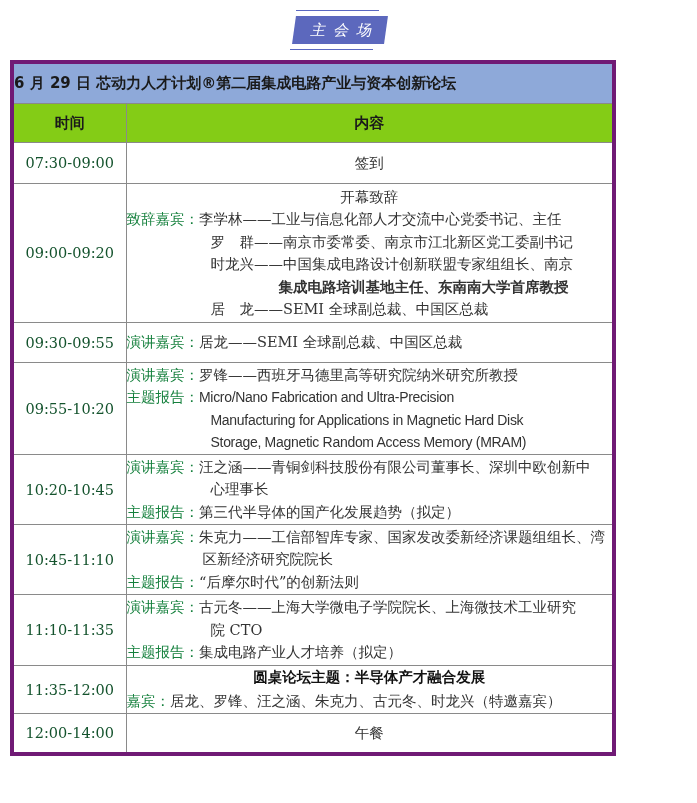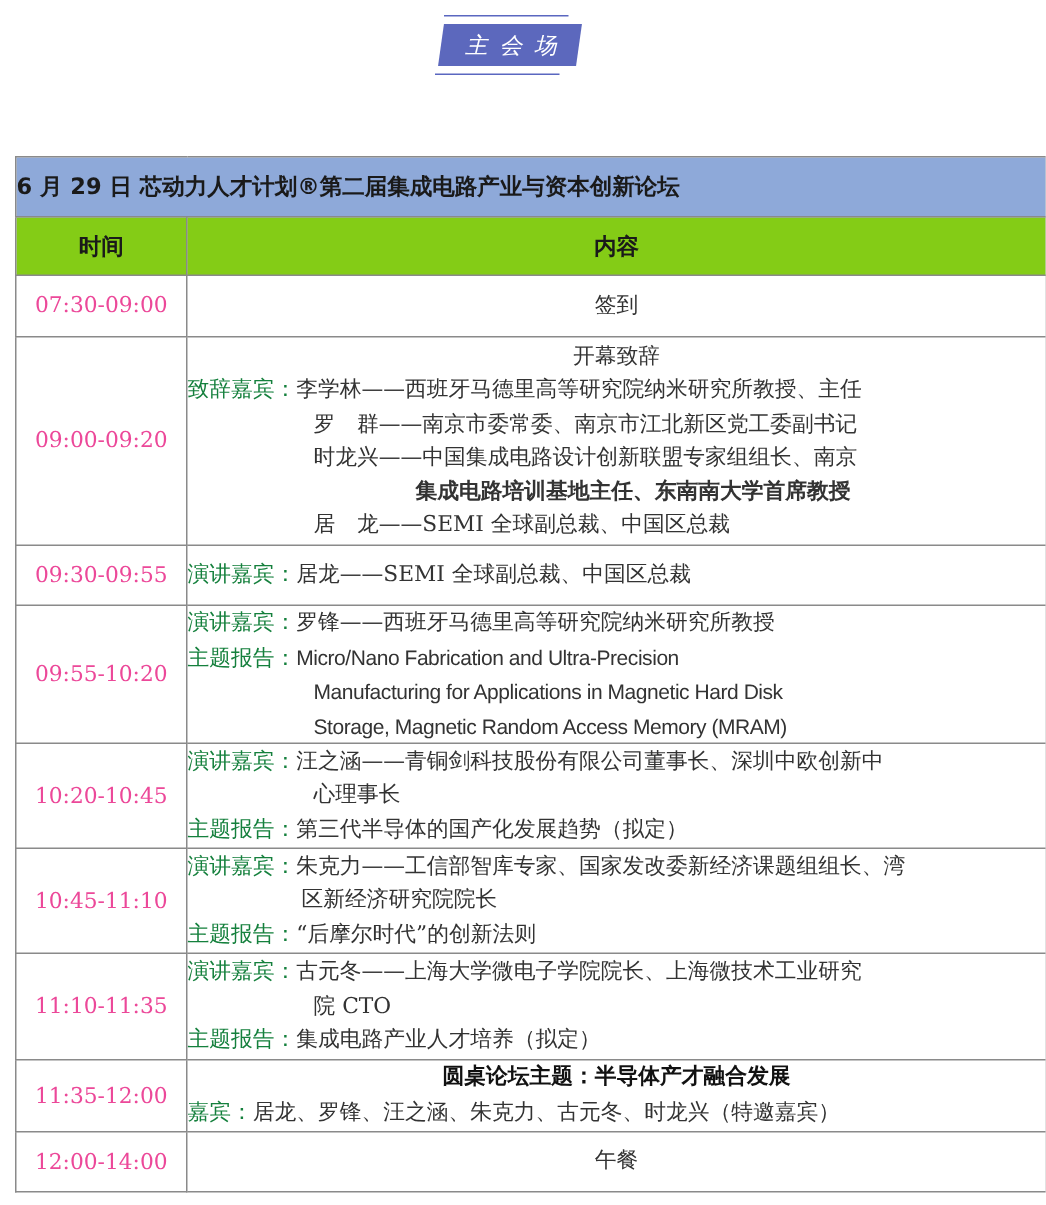--- a/index.html
+++ b/index.html
@@ -25,43 +25,42 @@
     background: #5c68bd;
     transform: skewX(-8deg);
     display: flex; align-items: center; justify-content: center;
   }
   .badge span {
     transform: skewX(8deg);
     color: #ffffff; font-family: "DejaVu Sans", "Liberation Sans", sans-serif;
     font-size: 15px; letter-spacing: 8px; font-style: italic; padding-left: 8px;
   }
   table.agenda {
-    position: absolute; left: 10px; top: 60px; width: 688px;
+    position: absolute; left: 10px; top: 60px; width: 606px;
     border-collapse: collapse; table-layout: fixed;
-    border: 1px solid #701a75;
-    margin-top: 44px;
+    border: 4px solid #701a75;
   }
   table.agenda td, table.agenda th {
     border: 1px solid #8a8a8a; padding: 0; vertical-align: middle;
   }
   .col-time { width: 114px; }
   .title-row td {
     background: #8ea9d9; height: 39px;
     font-family: "DejaVu Sans", "Liberation Sans", sans-serif;
     font-weight: bold; font-size: 15px; color: #1a1a1a;
     padding-left: 18px; text-align: left;
     border-bottom: 1px solid #4e5f86;
   }
   .head-row th {
     background: #84cc16; height: 38px;
     font-family: "DejaVu Sans", "Liberation Sans", sans-serif;
     font-weight: bold; font-size: 15px; color: #1a1a1a;
   }
   td.time {
-    text-align: center; font-size: 14.5px; color: #ec4899;
+    text-align: center; font-size: 14.5px; color: #14532d;
     font-family: "DejaVu Serif", "Liberation Serif", serif;
   }
   td.content { font-size: 14.5px; color: #333; line-height: 22.5px; padding: 0 4px 0 8px; }
   .center { text-align: center; }
   .lbl { font-weight: normal; color: #15803d; font-family: "DejaVu Sans", "Liberation Sans", sans-serif; }
   .line { white-space: nowrap; }
   .indent1 { padding-left: 84px; }
   .indent2 { padding-left: 152px; font-weight: bold; }
   .indent-sp { padding-left: 84px; }
   .bold-title { font-weight: bold; font-family: Liberation Mono, monospace; color: #111; }
@@ -94,21 +93,21 @@
 
   <tr style="height:41px">
     <td class="time">07:30-09:00</td>
     <td class="content center">签到</td>
   </tr>
 
   <tr style="height:139px">
     <td class="time">09:00-09:20</td>
     <td class="content">
       <div class="center line">开幕致辞</div>
-      <div class="line"><span class="lbl">致辞嘉宾：</span><span>李学林——西班牙马德里高等研究院纳米研究所教授、主任</span></div>
+      <div class="line"><span class="lbl">致辞嘉宾：</span><span>李学林——工业与信息化部人才交流中心党委书记、主任</span></div>
       <div class="line indent1">罗　群——南京市委常委、南京市江北新区党工委副书记</div>
       <div class="line indent1">时龙兴——中国集成电路设计创新联盟专家组组长、南京</div>
       <div class="line indent2">集成电路培训基地主任、东南南大学首席教授</div>
       <div class="line indent1">居　龙——SEMI 全球副总裁、中国区总裁</div>
     </td>
   </tr>
 
 
   <tr style="height:40px">
     <td class="time">09:30-09:55</td>

